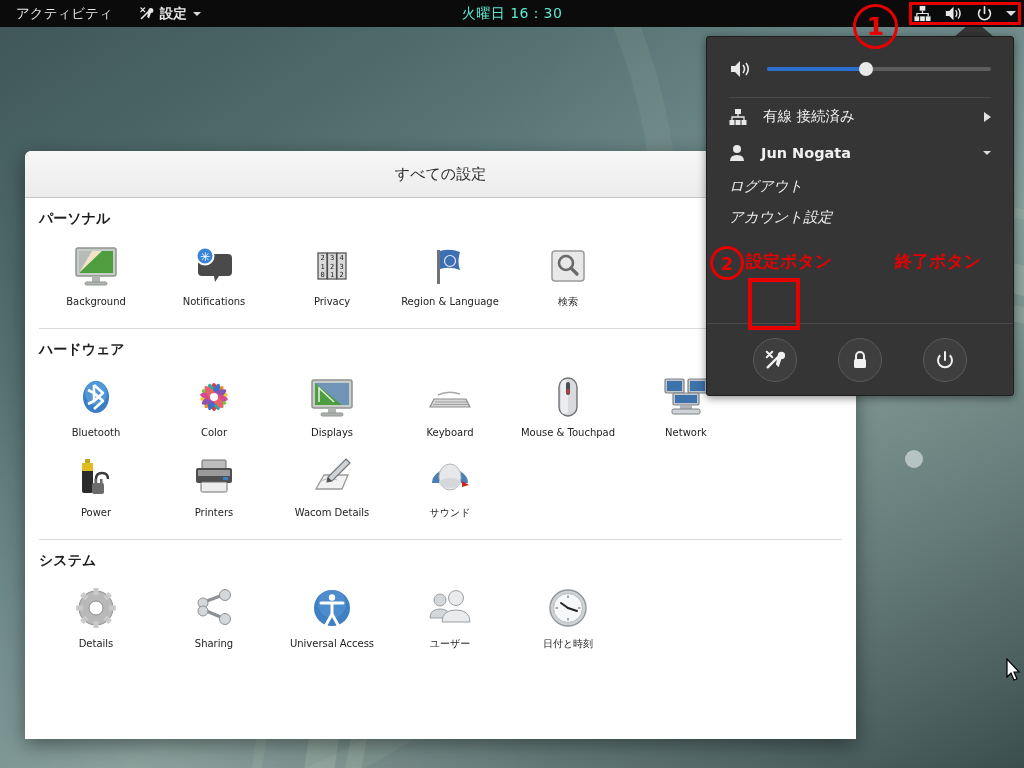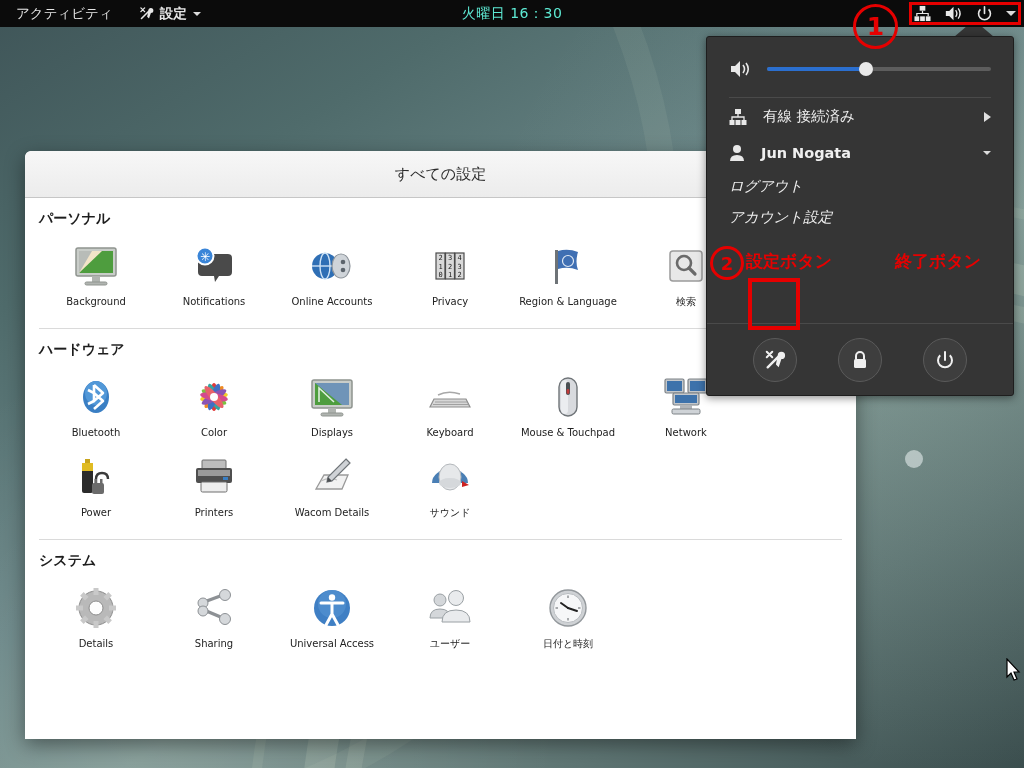--- a/index.html
+++ b/index.html
@@ -232,31 +232,20 @@
 
       <div class="cell">
         <svg class="glyph" viewBox="0 0 48 48">
           <path d="M12 12 h26 a4 4 0 0 1 4 4 v14 a4 4 0 0 1 -4 4 h-9 l-4 6 -1 -6 h-12 a4 4 0 0 1 -4 -4 v-14 a4 4 0 0 1 4 -4 z" fill="#4a4a4a"></path>
           <circle cx="15" cy="14" r="8.5" fill="#3a85d8" stroke="#ffffff" stroke-width="2"></circle>
           <text x="15" y="19" font-size="12" fill="#ffffff" text-anchor="middle" font-family="DejaVu Sans">✳</text>
         </svg>
         <div class="cap">Notifications</div>
       </div>
 
-      <div class="cell">
-        <svg class="glyph" viewBox="0 0 48 48">
-          <circle cx="17" cy="24" r="13" fill="#2f6fb5"></circle>
-          <ellipse cx="17" cy="24" rx="5" ry="13" fill="none" stroke="#cfe3f5" stroke-width="1.4"></ellipse>
-          <line x1="4" y1="24" x2="30" y2="24" stroke="#cfe3f5" stroke-width="1.4"></line>
-          <ellipse cx="33" cy="24" rx="9" ry="12" fill="#cfd4d9" stroke="#8d949b" stroke-width="1.2"></ellipse>
-          <circle cx="35" cy="20" r="2.3" fill="#5c646c"></circle>
-          <circle cx="35" cy="28" r="2.3" fill="#5c646c"></circle>
-        </svg>
-        <div class="cap">Online Accounts</div>
-      </div>
 
       <div class="cell">
         <svg class="glyph" viewBox="0 0 48 48">
           <g fill="#d9d9d9" stroke="#4b4b4b" stroke-width="1.2">
             <rect x="10" y="11" width="9" height="26"></rect>
             <rect x="19.5" y="11" width="9" height="26"></rect>
             <rect x="29" y="11" width="9" height="26"></rect>
           </g>
           <g font-size="7" fill="#1a1a1a" font-family="DejaVu Sans Mono" text-anchor="middle">
             <text x="14.5" y="18">2</text>

